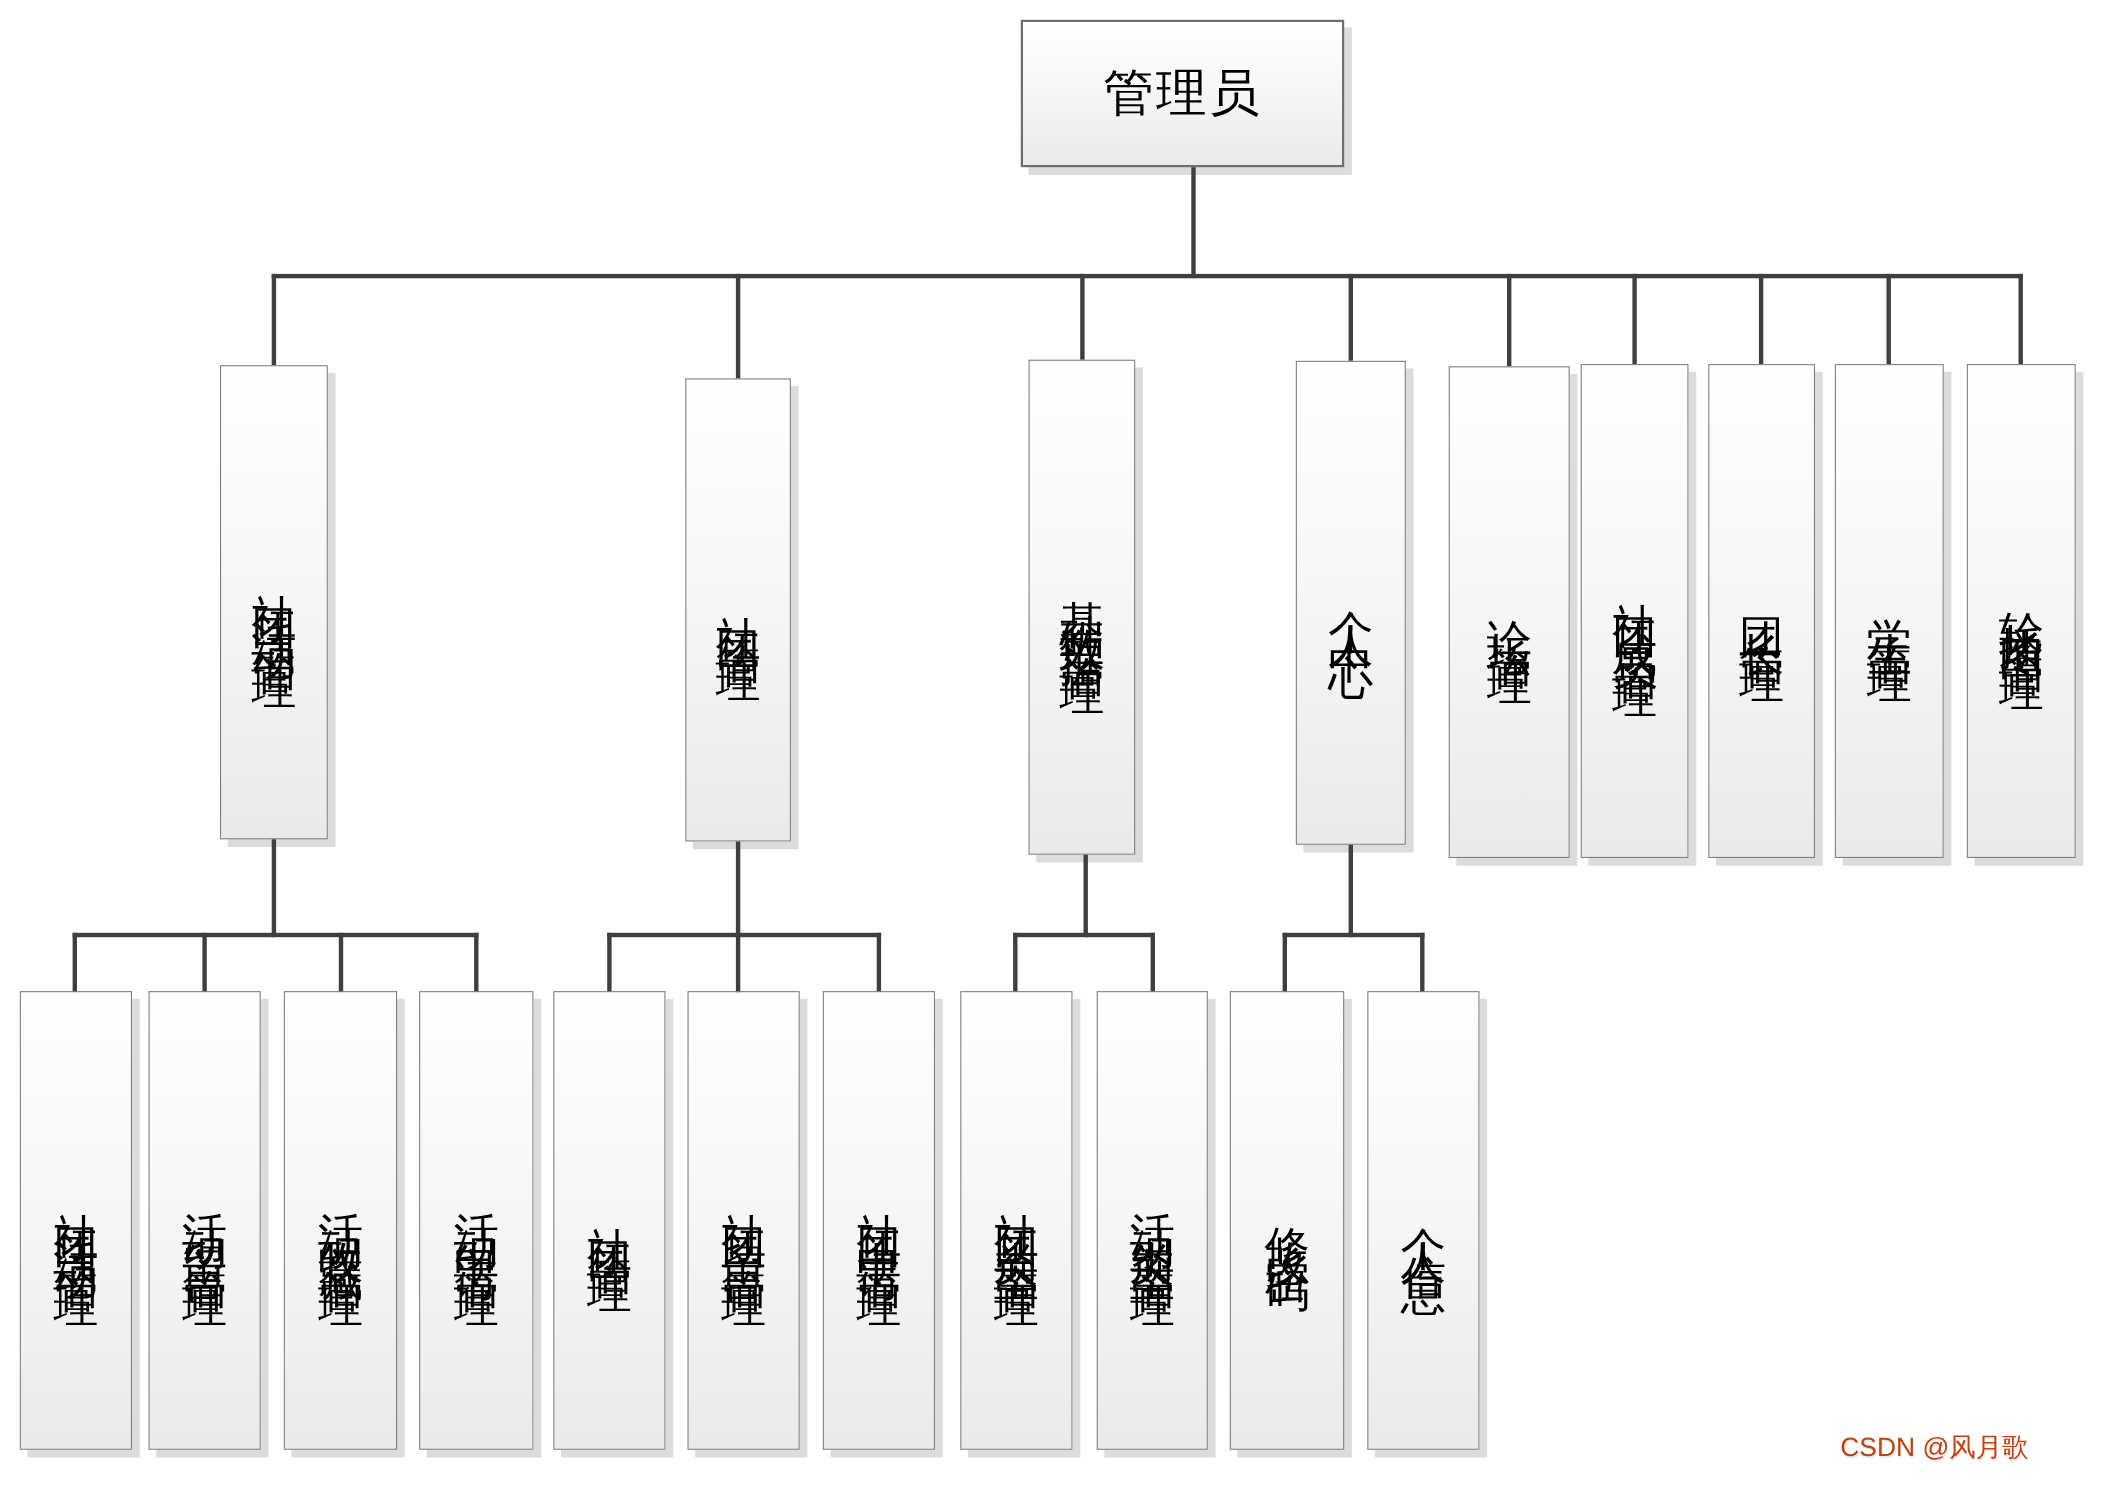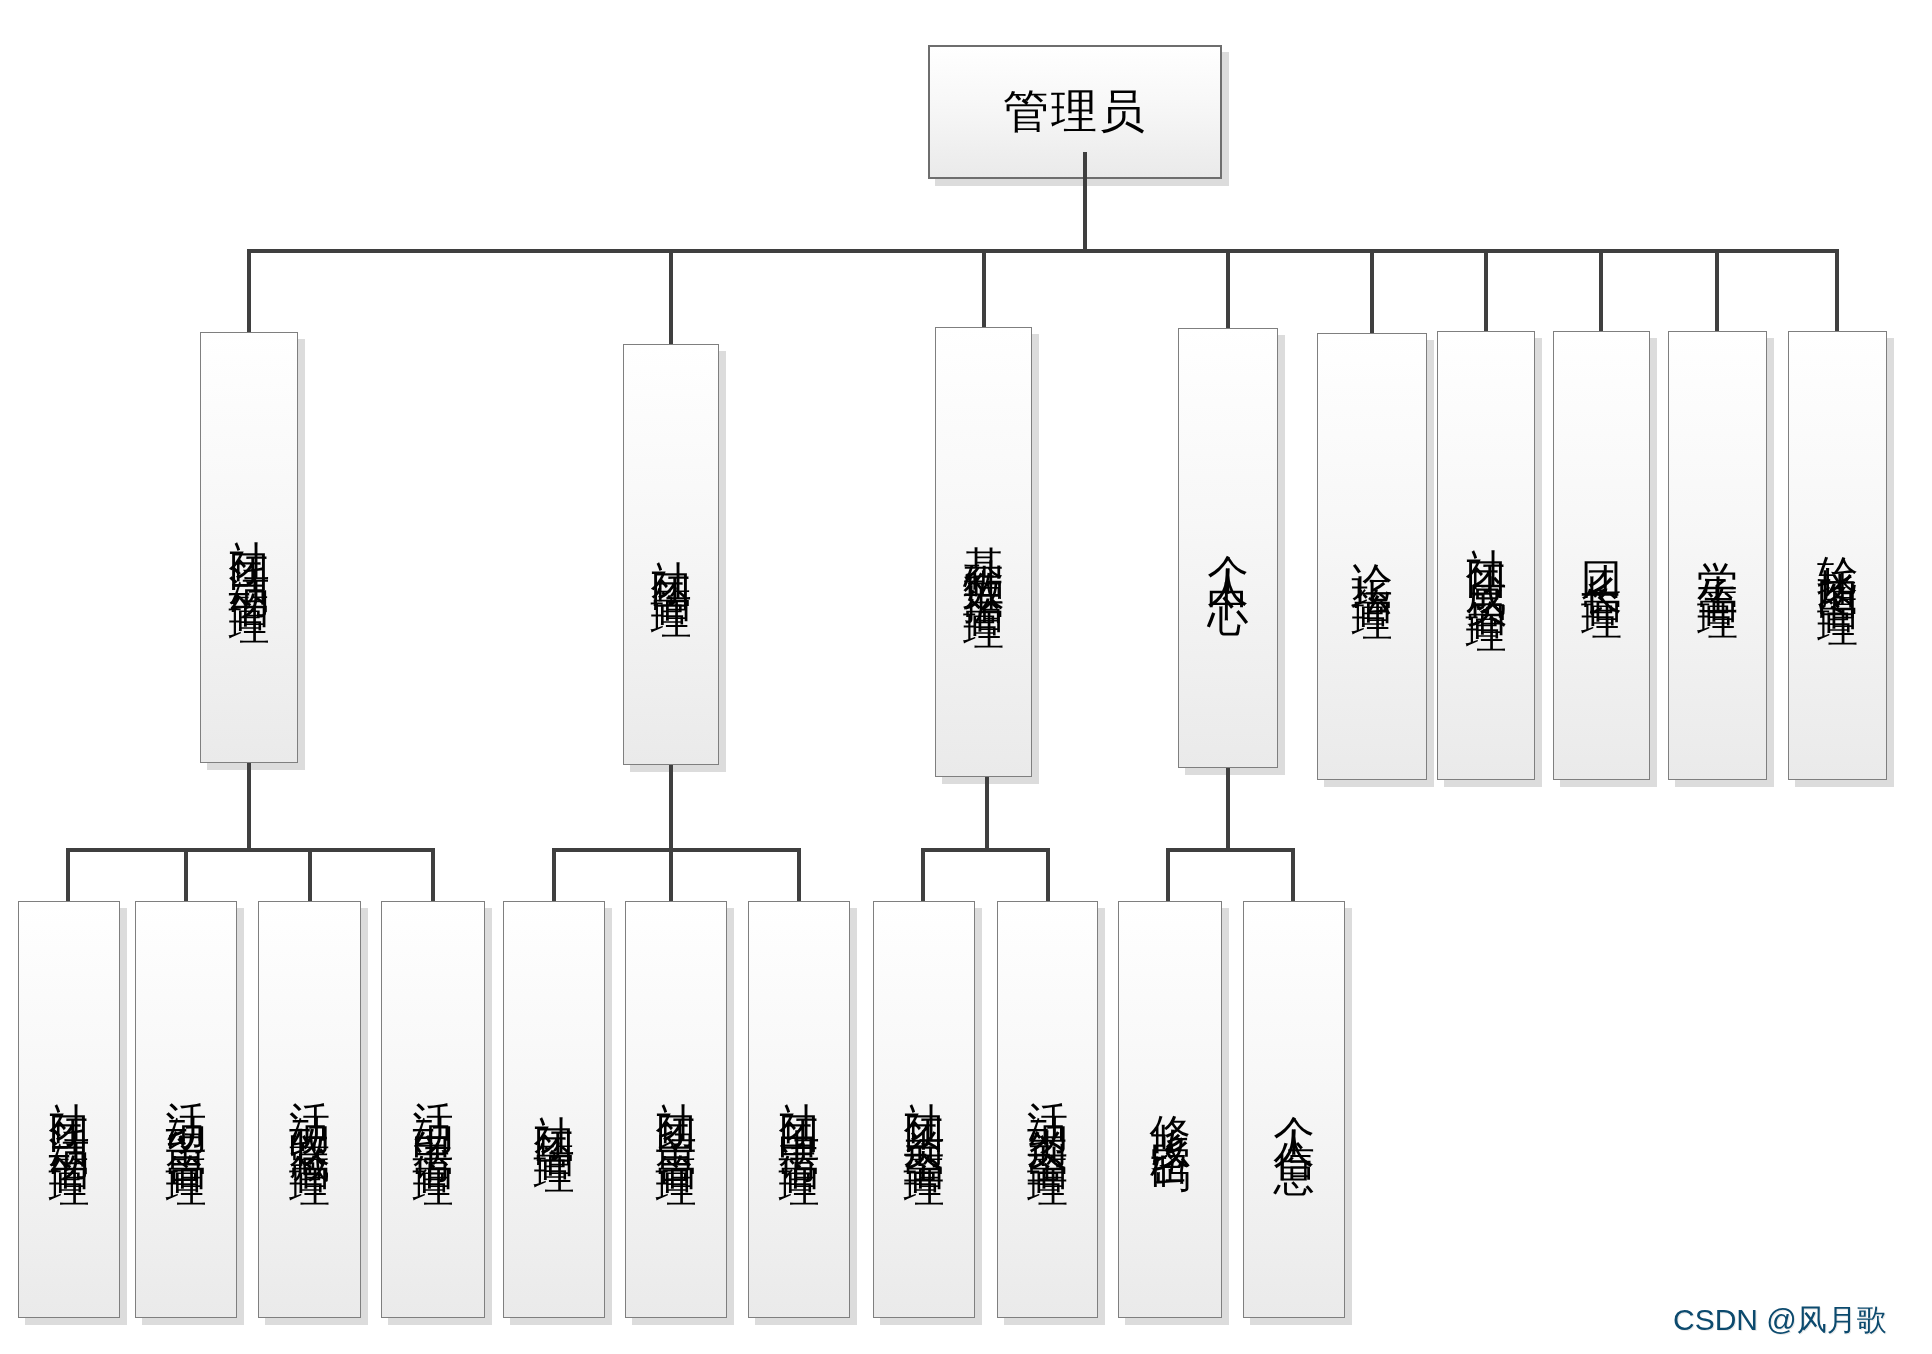--- a/index.html
+++ b/index.html
@@ -30,32 +30,32 @@
     text-orientation:upright;
     font-size:41px;
     line-height:1;
     letter-spacing:0.32em;
     white-space:nowrap;
   }
   .line{position:absolute;background:#3f3f3f;}
   .wm{
     position:absolute;
     left:1673px;top:1300px;
-    font-size:30px;
-    color:#0c4a6e;
+    font-size:24px;
+    color:#c2410c;
     text-shadow:1px 1px 0 #e9e9e9;
     white-space:nowrap;
   }
 </style>
 </head>
 <body>
 
 <div id="chart">
 
-  <div class="box rootbox" style="left:928px;top:18px;width:294px;height:134px;margin-top:27px;">
+  <div class="box rootbox" style="left:928px;top:18px;width:294px;height:134px;">
     <span>管理员</span>
   </div>
 
   <div class="line" style="left:1083px;top:152px;width:4px;height:98px;"></div>
   <div class="line" style="left:247px;top:249px;width:1592px;height:4px;"></div>
 
   <div class="line" style="left:247px;top:249px;width:4px;height:83px;"></div>
   <div class="line" style="left:669px;top:249px;width:4px;height:95px;"></div>
   <div class="line" style="left:982px;top:249px;width:4px;height:78px;"></div>
   <div class="line" style="left:1226px;top:249px;width:4px;height:79px;"></div>

